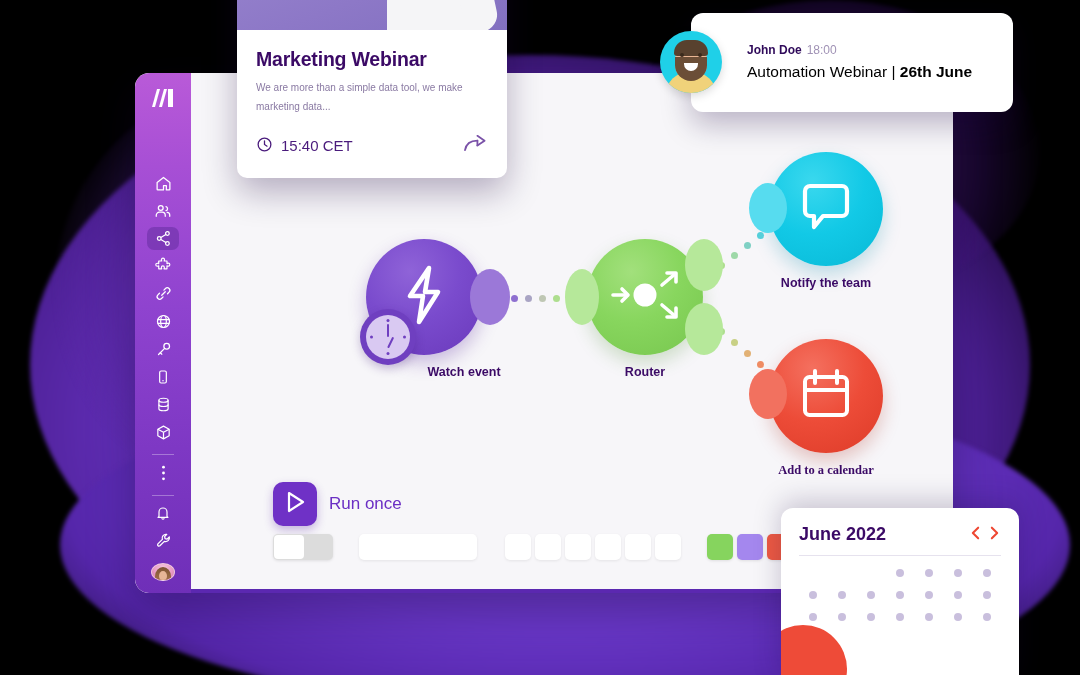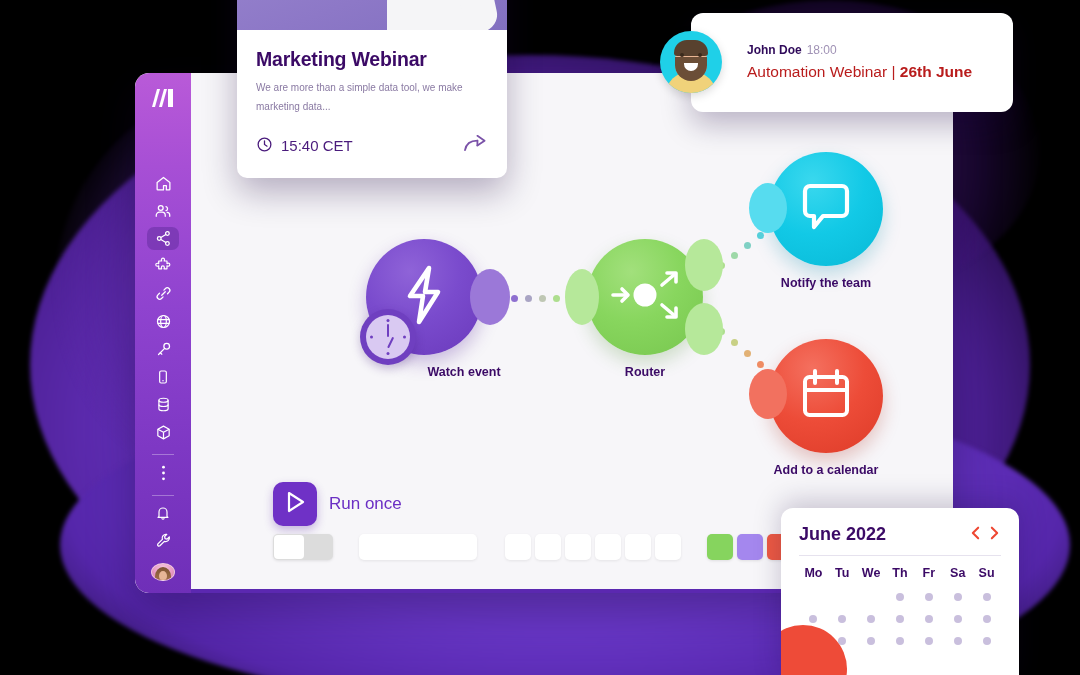--- a/index.html
+++ b/index.html
@@ -341,21 +341,21 @@
     background:#fff;
   }
   #toast-avatar .eye {
     position:absolute; top:22px; width:4px; height:4px; border-radius:50%;
     background:#3a2a1c;
   }
   #toast-text { line-height: 1.42; }
   #toast-line1 { font-size: 12px; color: #2f0a5a; }
   #toast-line1 .name { font-weight: 700; }
   #toast-line1 .time { font-weight: 400; color: #a092b5; margin-left: 5px; }
-  #toast-line2 { font-size: 15.5px; color: #b91c1c; font-weight: 400; margin-top: 2px; }
+  #toast-line2 { font-size: 15.5px; color: #000000; font-weight: 400; margin-top: 2px; }
   #toast-line2 b { font-weight: 700; }
 
   
   #cal-widget {
     position: absolute; left: 781px; top: 508px;
     width: 238px; height: 175px;
     background: #ffffff;
     border-radius: 12px 12px 0 0;
     box-shadow: 0 -6px 28px rgba(25,0,60,0.22);
     padding: 16px 18px 0 18px;
@@ -623,21 +623,21 @@
       <div class="node" id="node-cal">
         <span class="glyph">
           <svg width="56" height="56" viewBox="0 0 56 56" fill="none" stroke="#fff" stroke-width="4" stroke-linejoin="round" stroke-linecap="round">
             <rect x="7" y="11" width="42" height="38" rx="4.5"></rect>
             <path d="M7 24 H49"></path>
             <path d="M17 5 V17"></path>
             <path d="M39 5 V17"></path>
           </svg>
         </span>
       </div>
-      <div class="node-label" style="left:635px; top:390px;">Add to a calendar</div>
+      <div class="node-label" style="left:635px; top:390px;font-family:Liberation Serif, serif;">Add to a calendar</div>
 
       <div id="run-once">
         <div id="run-btn">
           <span>
             <svg width="22" height="24" viewBox="0 0 22 24" fill="none" stroke="#fff" stroke-width="2.2" stroke-linejoin="round">
               <path d="M5 3 L19 12 L5 21 Z"></path>
             </svg>
           </span>
         </div>
         <div id="run-label">Run once</div>
@@ -732,29 +732,20 @@
               <path d="M10 3 L4 9 L10 15"></path>
             </svg>
         </span>
         <span>
           <svg width="13" height="16" viewBox="0 0 14 18" fill="none" stroke="#ee4732" stroke-width="2.3" stroke-linecap="round" stroke-linejoin="round">
               <path d="M4 3 L10 9 L4 15"></path>
             </svg>
         </span>
       </div>
     </div>
-    <div id="cal-dows">
-        <div class="dow">Mo</div>
-        <div class="dow">Tu</div>
-        <div class="dow">We</div>
-        <div class="dow">Th</div>
-        <div class="dow">Fr</div>
-        <div class="dow">Sa</div>
-        <div class="dow">Su</div>
-      </div>
     <div id="cal-grid">
         <div class="day-cell empty">
           <div class="day-dot"></div>
         </div>
         <div class="day-cell empty">
           <div class="day-dot"></div>
         </div>
         <div class="day-cell empty">
           <div class="day-dot"></div>
         </div>

